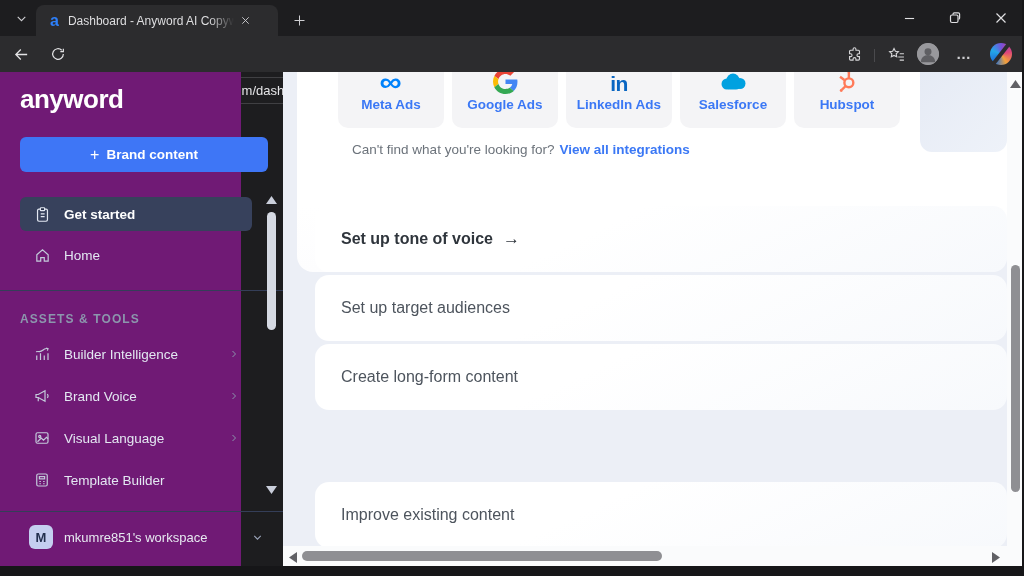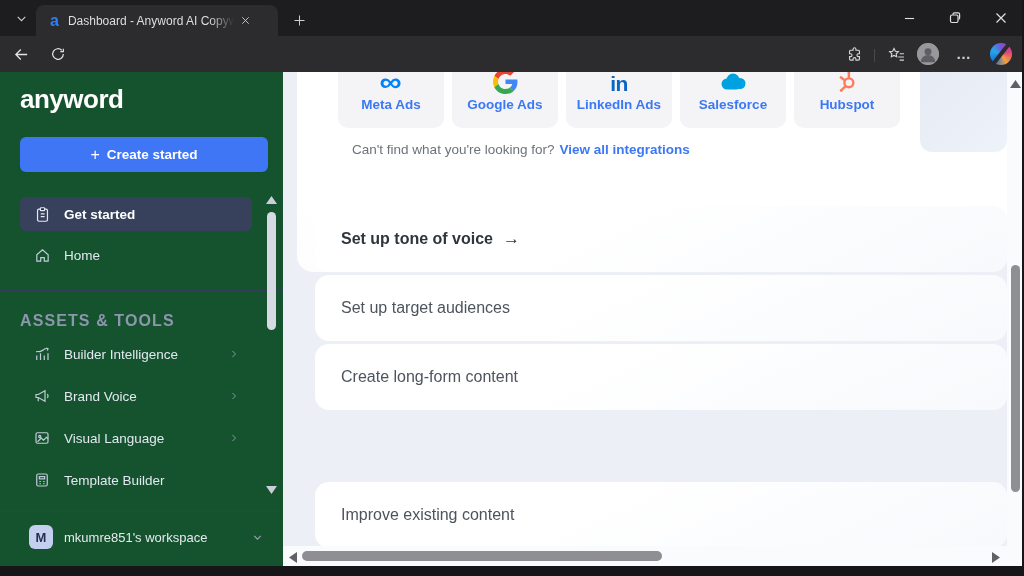--- a/index.html
+++ b/index.html
@@ -29,32 +29,32 @@
   .pill-icon { width:24px; height:22px; display:flex; align-items:center; justify-content:center; margin-right:6px; }
   .toolbar-icon { position:absolute; top:7px; width:24px; height:22px; display:flex; align-items:center; justify-content:center; }
   .tb-divider { position:absolute; left:874px; top:13px; width:1px; height:13px; background:#4A4A4D; }
   .avatar-btn { position:absolute; left:917px; top:7px; width:22px; height:22px; border-radius:50%; background:#98989C; overflow:hidden; }
   .ellipsis { color:#CFCFD2; font-size:15px; letter-spacing:1px; font-weight:bold; line-height:10px; }
   .copilot { position:absolute; left:990px; top:7px; width:22px; height:22px; border-radius:50%;
              background:conic-gradient(from 220deg,#1E6FD9,#23A8E8,#7A4FD8,#E0447A,#F2A13B,#1E6FD9); }
   .copilot::after { content:""; position:absolute; left:9px; top:-2px; width:4px; height:26px; background:#2C2C2E; transform:rotate(38deg); }
 
   
-  .sidebar { position:absolute; left:0; top:72px; width:283px; height:494px; background:#14532d; }
+  .sidebar { position:absolute; left:0; top:72px; width:241px; height:494px; background:#701a75; }
   .logo { position:absolute; left:20px; top:84px; color:#FFFFFF; font-size:26px; font-weight:700; letter-spacing:-0.5px; }
   .create-btn { position:absolute; left:20px; top:137px; width:248px; height:35px; background:#3E76F6; border-radius:6px;
                 display:flex; align-items:center; justify-content:center; color:#FFF; font-size:13.5px; font-weight:600; gap:7px; }
   .create-plus { font-size:16px; font-weight:400; }
   .side-item { position:absolute; left:20px; width:232px; height:34px; display:flex; align-items:center; border-radius:6px; color:#E3E8F2; font-size:13.5px; }
   .side-item .ic { width:18px; height:18px; margin-left:13px; display:flex; align-items:center; justify-content:center; }
   .side-item .lbl { margin-left:13px; flex:1; }
   .side-item.active { background:#37415C; font-weight:700; color:#FFFFFF; }
   .side-item .chev { margin-right:12px; display:flex; }
   .side-divider { position:absolute; left:0; width:283px; height:1px; background:#343E58; }
-  .section-hdr { position:absolute; left:20px; top:312px; color:#8C96AD; font-size:16px; font-weight:700; letter-spacing:1.1px; }
+  .section-hdr { position:absolute; left:20px; top:312px; color:#8C96AD; font-size:12px; font-weight:700; letter-spacing:1.1px; }
   .ws-row { position:absolute; left:20px; top:522px; width:244px; height:30px; display:flex; align-items:center; }
   .ws-avatar { width:24px; height:24px; margin-left:9px; background:#C4CFF0; color:#22304E; border-radius:6px; font-size:13px; font-weight:700;
                display:flex; align-items:center; justify-content:center; }
   .ws-label { margin-left:11px; color:#E6E9F0; font-size:13px; flex:1; }
   .side-scroll-thumb { position:absolute; left:267px; top:212px; width:9px; height:118px; border-radius:4.5px; background:#D6DAE3; }
   .side-scroll-up, .side-scroll-down { position:absolute; left:266px; width:11px; height:8px; }
 
   
   .content { position:absolute; left:283px; top:72px; width:741px; height:494px; background:#ECEFF6; overflow:hidden; }
   .integrations-panel { position:absolute; left:14px; top:-20px; width:710px; height:220px; background:linear-gradient(180deg,#FFFFFF 70%,#FDFDFE); border-radius:16px; }
@@ -181,21 +181,21 @@
     <div class="toolbar-icon" style="left:952px">
       <span class="ellipsis">…</span>
     </div>
     <div class="copilot"></div>
   </div>
 
   <div class="sidebar">
     <div class="logo" style="position:absolute;left:20px;top:12px">anyword</div>
     <div class="create-btn" style="top:65px">
       <span class="create-plus">+</span>
-      <span>Create started</span>
+      <span>Brand content</span>
     </div>
 
     <div class="side-item active" style="top:125px">
       <span class="ic">
         <svg width="17" height="17" viewBox="0 0 24 24" fill="none" stroke="#E3E8F2" stroke-width="1.7">
             <rect x="5" y="4.5" width="14" height="17" rx="2"></rect>
             <rect x="9" y="2.5" width="6" height="4" rx="1" fill="#263049"></rect>
             <path d="M9.5 11h5.5M9.5 15h5.5M8 11h.01M8 15h.01"></path>
           </svg>
       </span>

